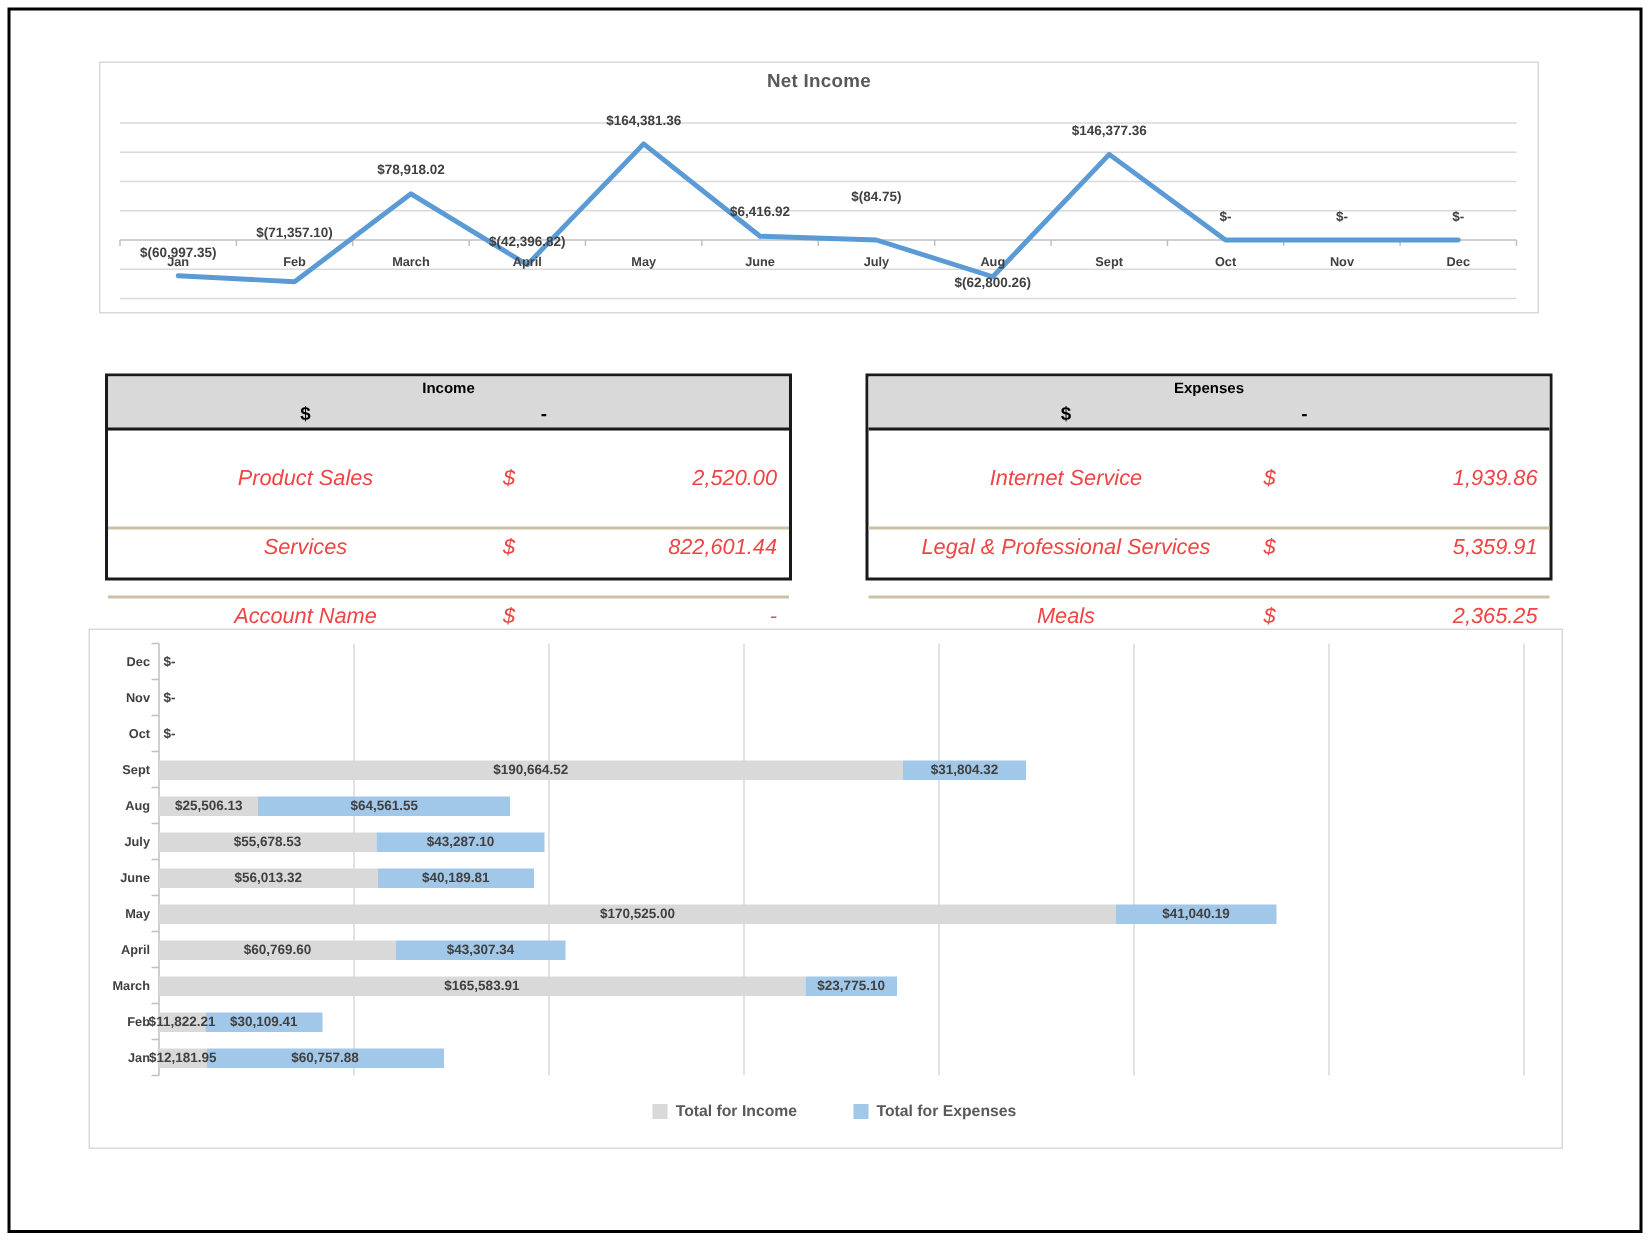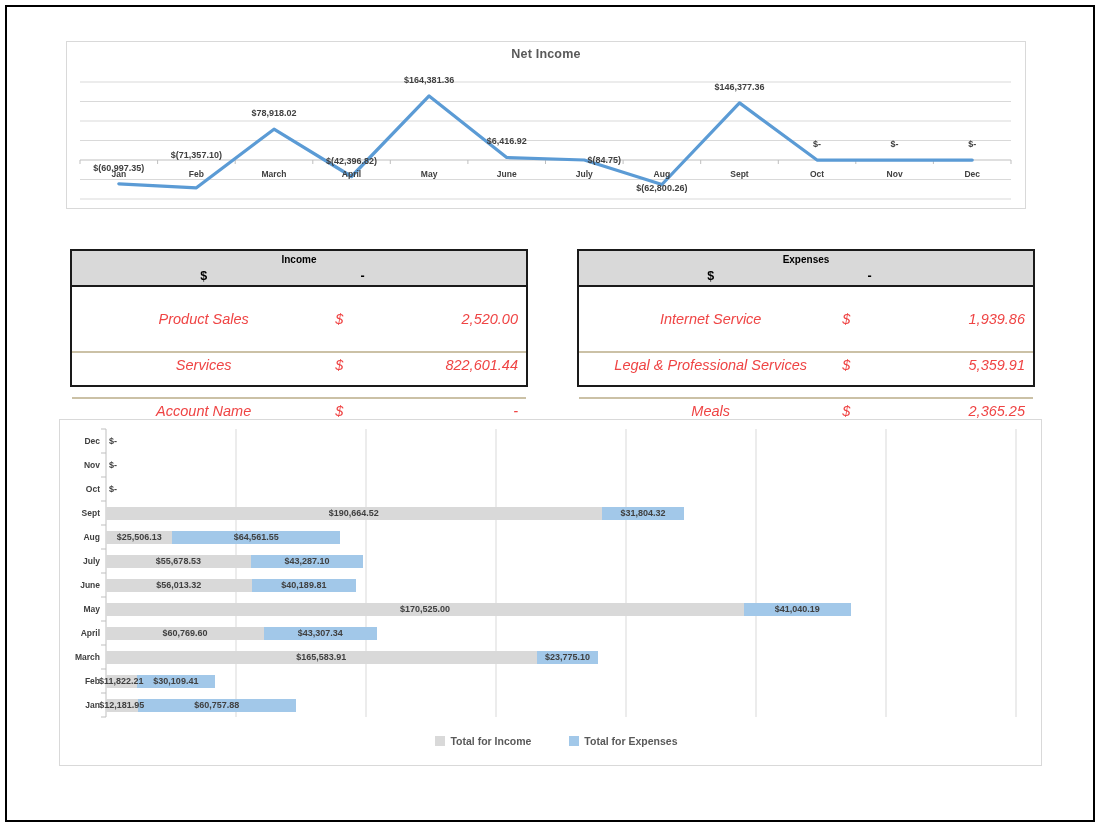--- a/index.html
+++ b/index.html
@@ -78,21 +78,21 @@
         <line x1="944.0" y1="118" x2="944.0" y2="122" stroke="#BFBFBF" stroke-width="1"></line>
         <polyline fill="none" stroke="#5B9BD5" stroke-width="3.25" stroke-linejoin="round" stroke-linecap="round" points="51.8,141.8 129.4,145.8 207.0,87.2 284.5,134.5 362.1,53.9 439.7,115.5 517.3,118.0 594.9,142.5 672.5,60.9 750.0,118.0 827.6,118.0 905.2,118.0"></polyline>
       </svg>
     <div id="line-labels">
         <div class="dlabel" style="left: 51.7917px; top: 120.789px;">$(60,997.35)</div>
         <div class="dlabel" style="left: 129.375px; top: 107.829px;">$(71,357.10)</div>
         <div class="dlabel" style="left: 206.958px; top: 66.222px;">$78,918.02</div>
         <div class="dlabel" style="left: 284.542px; top: 113.535px;">$(42,396.82)</div>
         <div class="dlabel" style="left: 362.125px; top: 32.8913px;">$164,381.36</div>
         <div class="dlabel" style="left: 439.708px; top: 94.4974px;">$6,416.92</div>
-        <div class="dlabel" style="left: 517.292px; top: 113px; margin-left: 20px;">$(84.75)</div>
+        <div class="dlabel" style="left: 517.292px; top: 84px;">$(84.75)</div>
         <div class="dlabel" style="left: 594.875px; top: 121.492px; margin-top: 20px;">$(62,800.26)</div>
         <div class="dlabel" style="left: 672.458px; top: 39.9128px;">$146,377.36</div>
         <div class="dlabel" style="left: 750.042px; top: 97px;">$-</div>
         <div class="dlabel" style="left: 827.625px; top: 97px;">$-</div>
         <div class="dlabel" style="left: 905.208px; top: 97px;">$-</div>
         <div class="mlabel" style="left: 51.7917px; top: 127px;">Jan</div>
         <div class="mlabel" style="left: 129.375px; top: 127px;">Feb</div>
         <div class="mlabel" style="left: 206.958px; top: 127px;">March</div>
         <div class="mlabel" style="left: 284.542px; top: 127px;">April</div>
         <div class="mlabel" style="left: 362.125px; top: 127px;">May</div>

